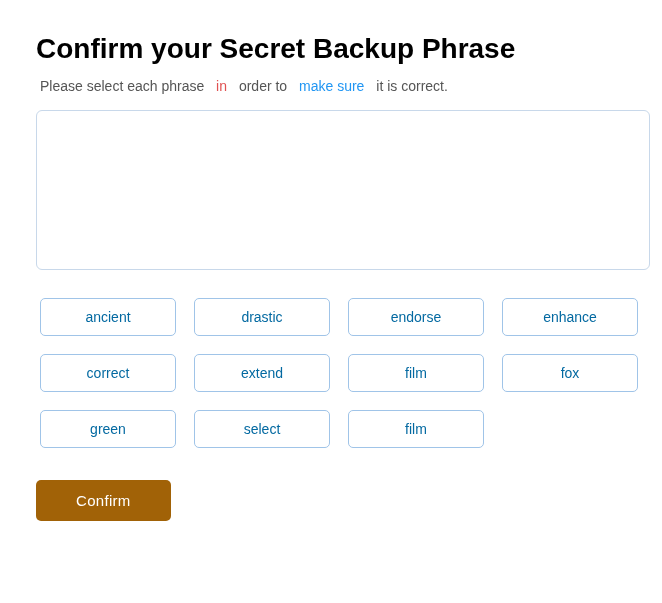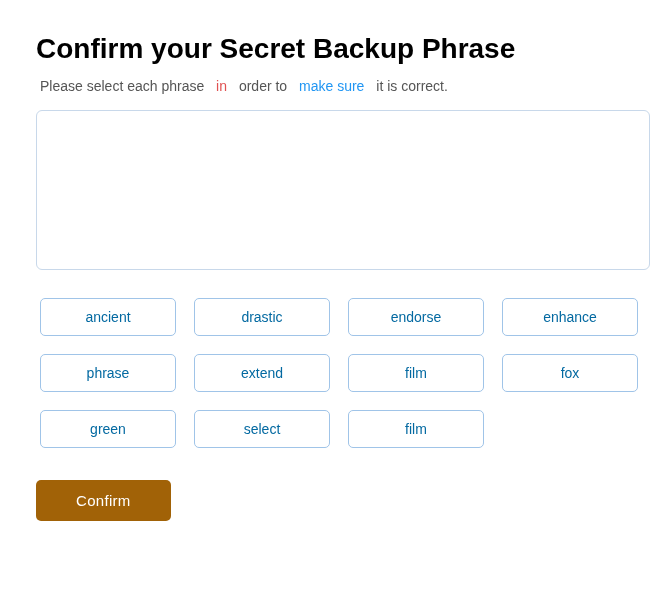--- a/index.html
+++ b/index.html
@@ -97,21 +97,21 @@
 </p>
 
 <div class="phrase-display-area" id="phraseDisplay">
 </div>
 
 <div class="word-grid" id="wordGrid">
 <button class="word-btn">ancient</button>
     <button class="word-btn">drastic</button>
     <button class="word-btn">endorse</button>
     <button class="word-btn">enhance</button>
-    <button class="word-btn">phrase</button>
+    <button class="word-btn">correct</button>
     <button class="word-btn">extend</button>
     <button class="word-btn">film</button>
     <button class="word-btn">fox</button>
     <button class="word-btn">green</button>
     <button class="word-btn">select</button>
     <button class="word-btn">film</button>
   </div>
 
 <button class="confirm-btn">Confirm</button>
 

